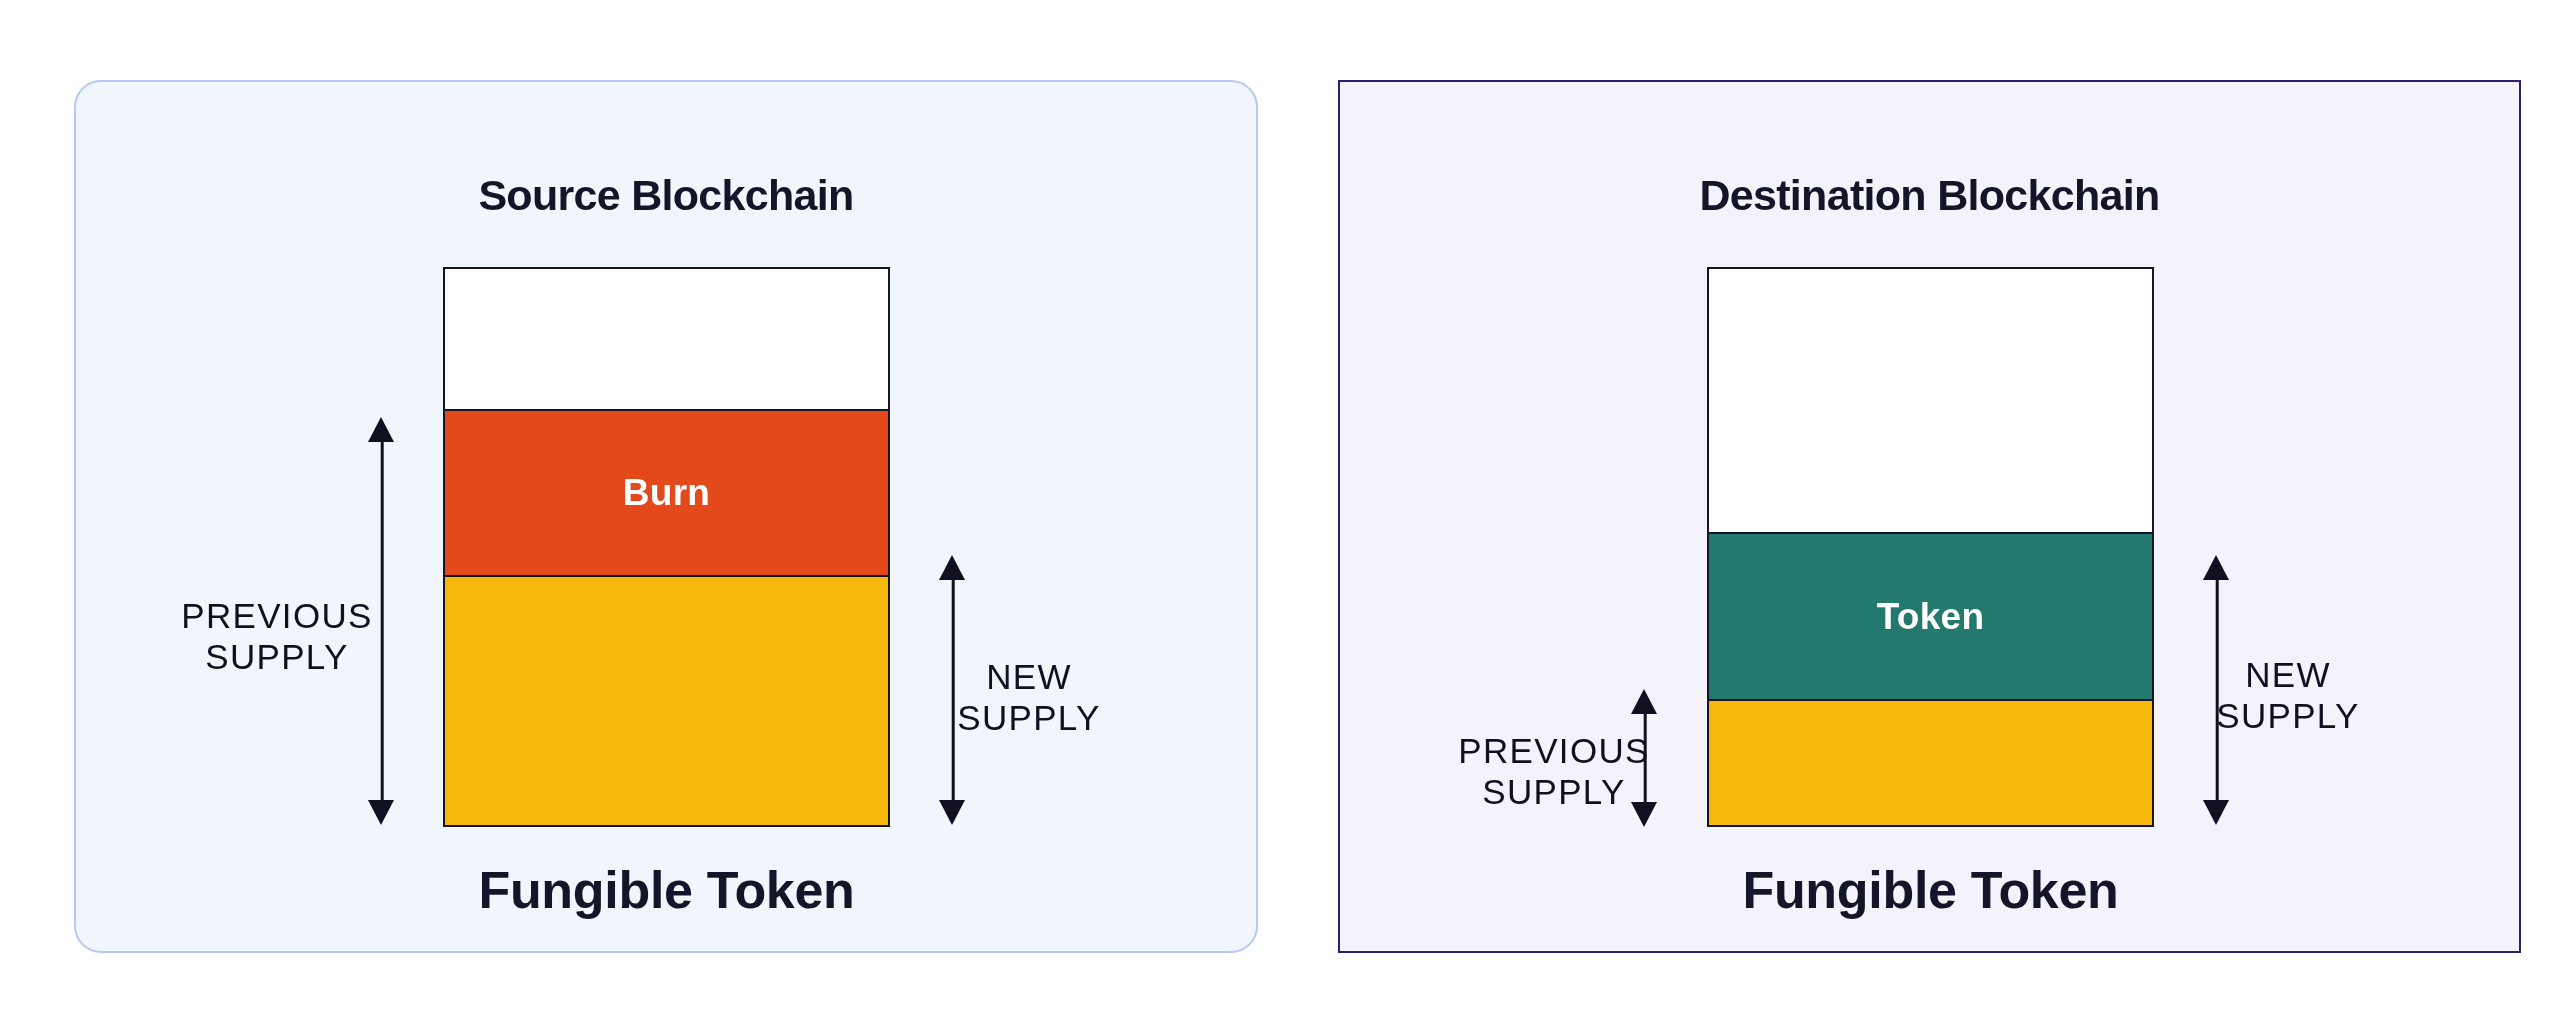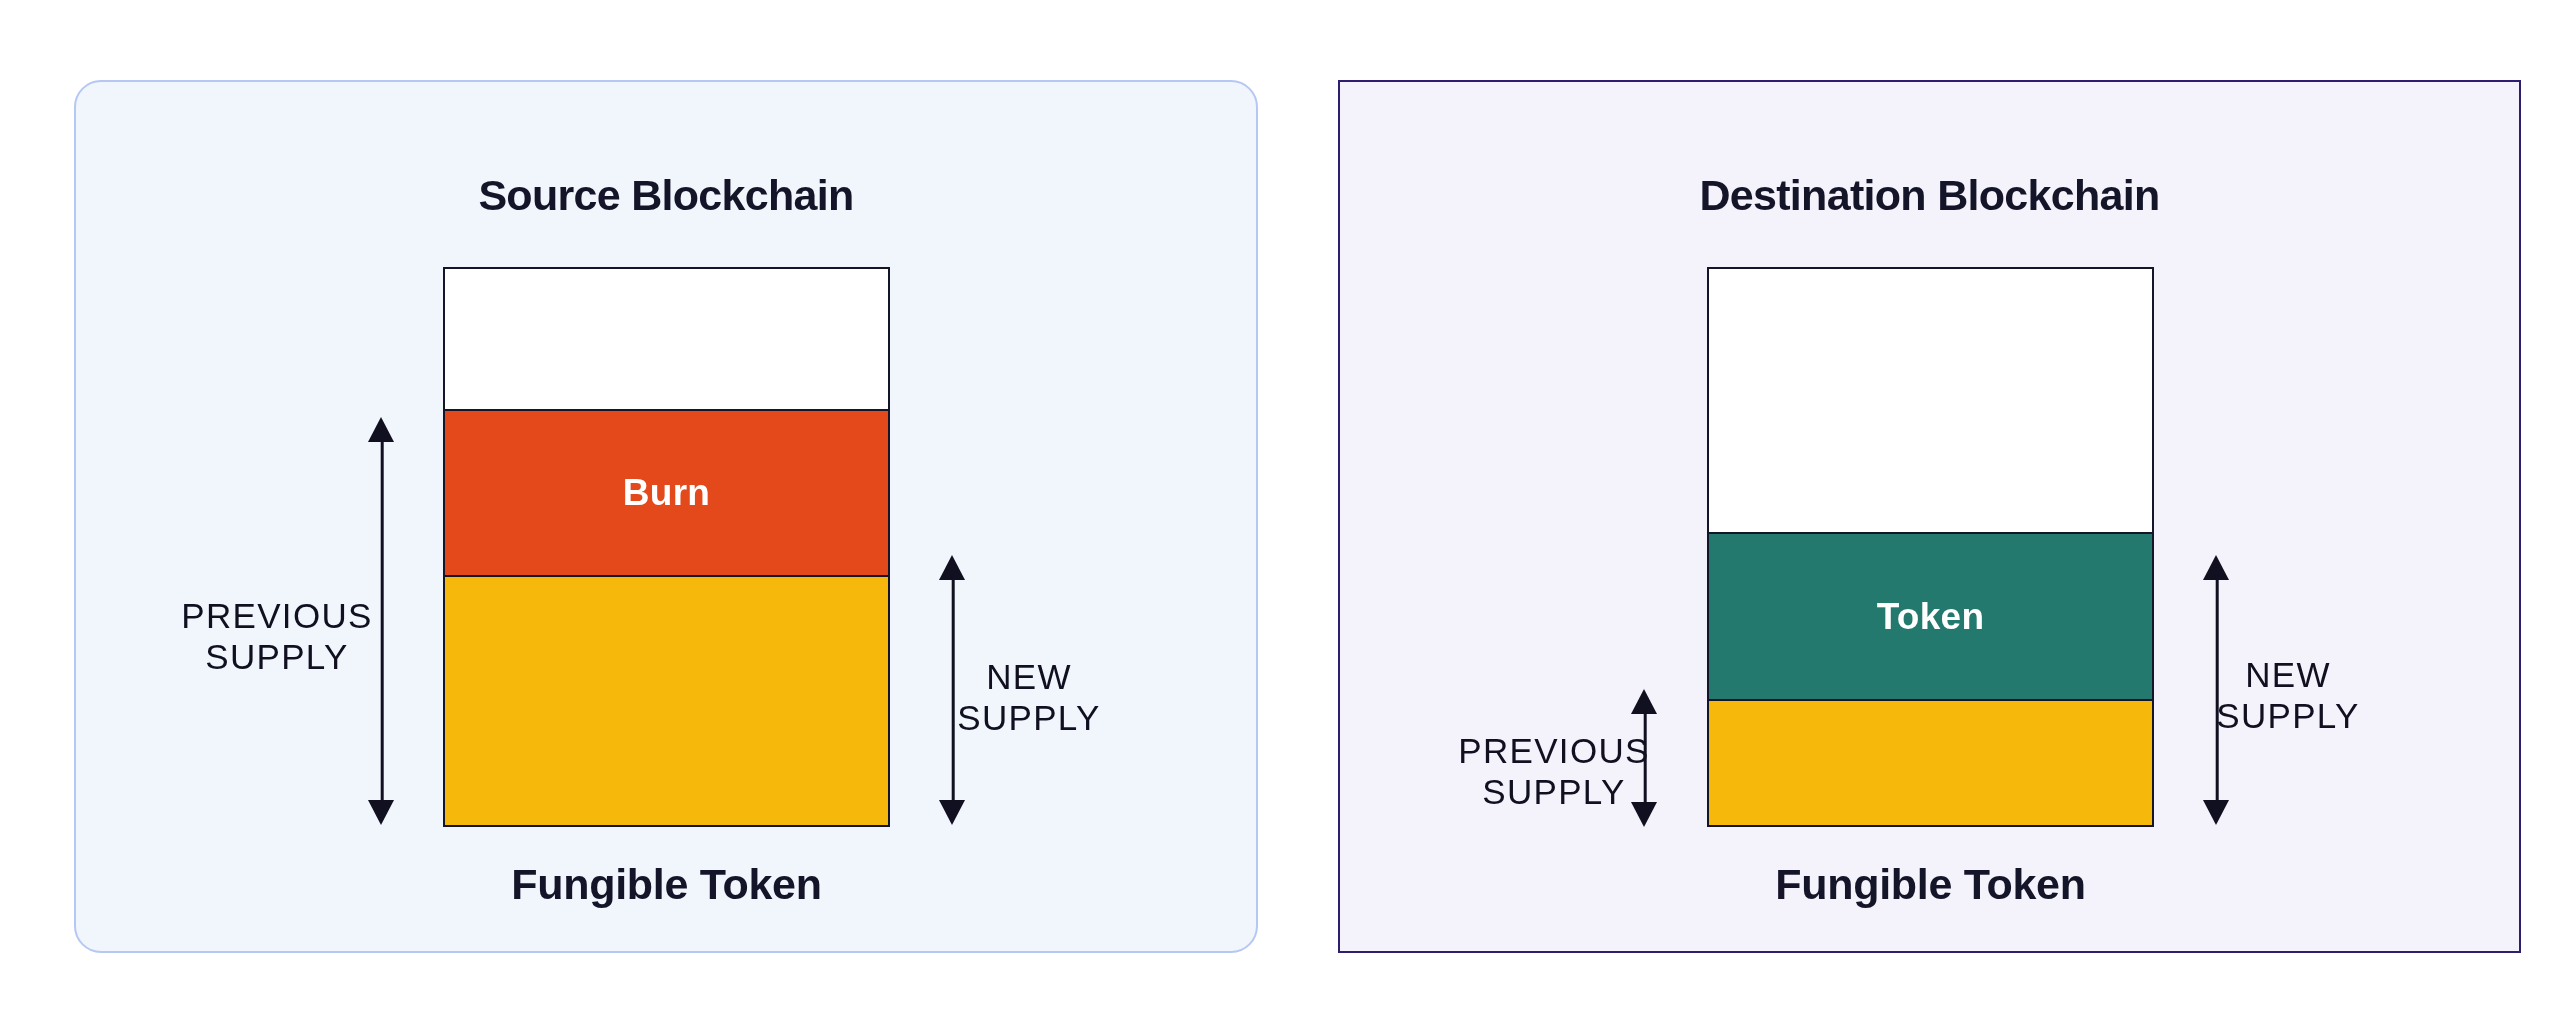--- a/index.html
+++ b/index.html
@@ -30,21 +30,21 @@
   .bar-section{
     width:100%;display:flex;align-items:center;justify-content:center;
     box-sizing:border-box;
   }
   .bar-section + .bar-section{border-top:2.6px solid var(--outline);}
   .bar-section .seg-label{
     color:#ffffff;font-size:37px;font-weight:700;letter-spacing:0.3px;
   }
   .caption{
     position:absolute;left:367px;width:447px;top:778px;text-align:center;
-    font-size:43px;font-weight:700;letter-spacing:-0.3px;color:var(--label);
+    font-size:52px;font-weight:700;letter-spacing:-0.3px;color:var(--label);
   }
   .varrow{position:absolute;width:30px;}
   .varrow .line{
     position:absolute;left:50%;transform:translateX(-50%);
     top:19.6px;bottom:19.6px;width:2.6px;background:var(--ink);
   }
   .varrow .head{
     position:absolute;left:1.3px;width:0;height:0;
     border-left:13.7px solid transparent;border-right:13.7px solid transparent;
   }

